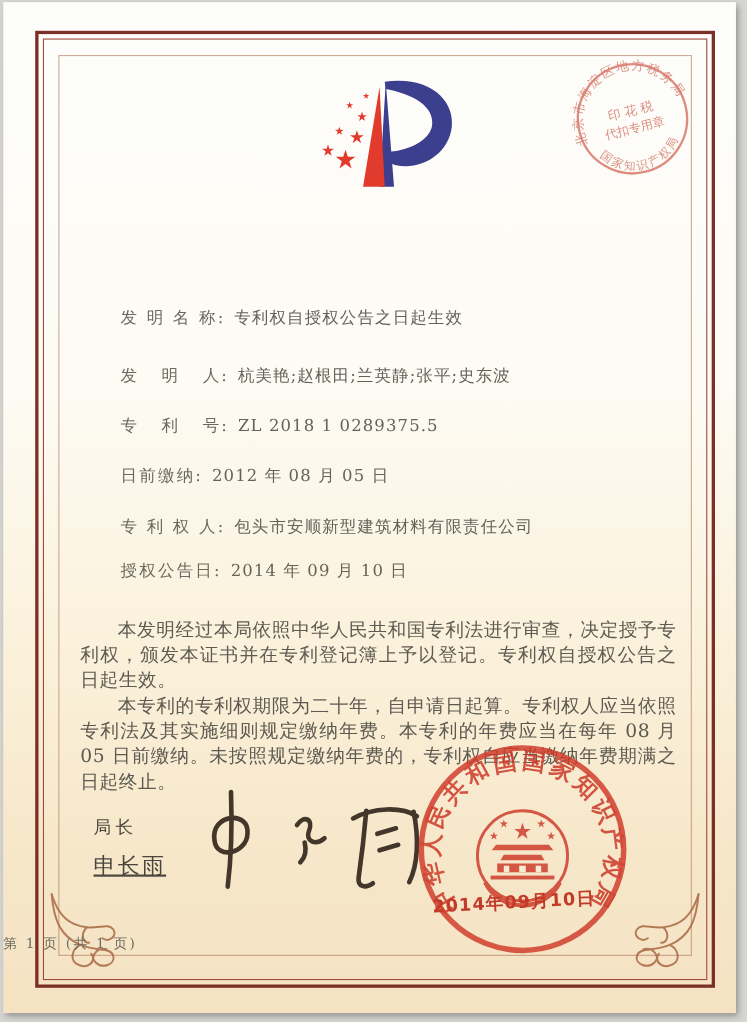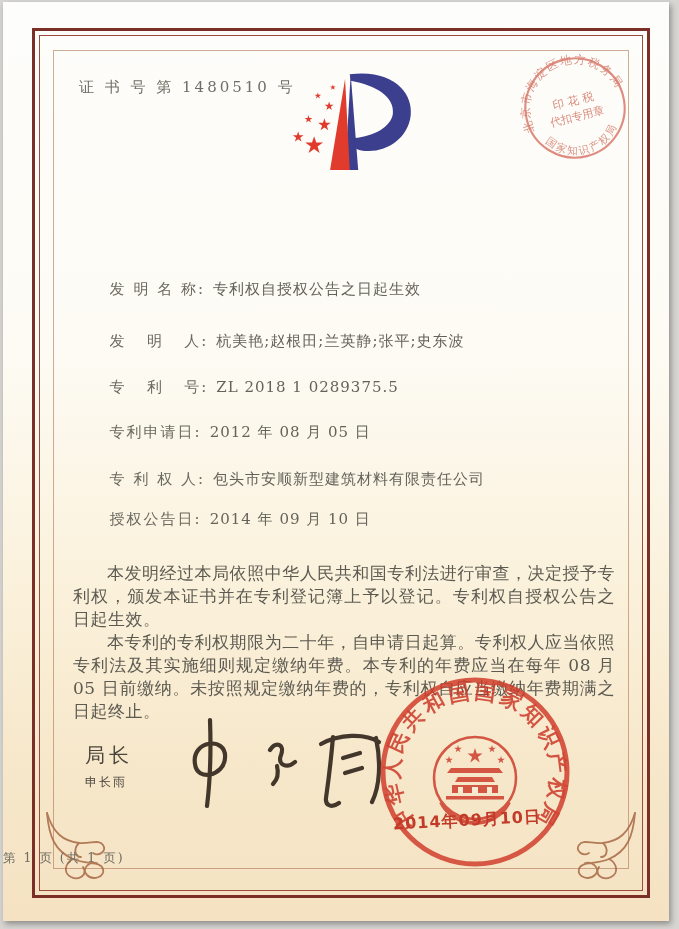--- a/index.html
+++ b/index.html
@@ -36,22 +36,22 @@
   .flabel{letter-spacing:2px;white-space:pre;}
   .fvalue{margin-left:8px;letter-spacing:1px;color:#64635a;}
   .r0{top:0px;} .r1{top:52px;} .r2{top:98px;} .r3{top:143px;} .r4{top:190px;} .r5{top:230px;}
 
   .paras{
     position:absolute;left:70px;top:531px;width:542px;
     font-size:17px;line-height:23px;color:#5c5a51;text-align:justify;margin-top:29px;
   }
   .paras p{margin:0;text-indent:2em;letter-spacing:.5px;}
 
-  .sig-title{position:absolute;left:82px;top:740px;font-size:20px;color:#4a463e;letter-spacing:4px;font-family:Liberation Mono, monospace;text-align:center;}
-  .sig-name{position:absolute;left:82px;top:772px;font-size:12px;color:#4a463e;letter-spacing:2px;font-family:"DejaVu Sans","Liberation Sans",sans-serif;}
+  .sig-title{position:absolute;left:82px;top:740px;font-size:16px;color:#4a463e;letter-spacing:4px;font-family:Liberation Mono, monospace;text-align:center;}
+  .sig-name{position:absolute;left:82px;top:772px;font-size:20px;color:#4a463e;letter-spacing:2px;font-family:"DejaVu Sans","Liberation Sans",sans-serif;text-decoration:underline;}
   .signature-svg{position:absolute;left:170px;top:706px;width:210px;height:104px;}
 
   .stamp{position:absolute;left:510px;top:44px;width:124px;height:124px;transform:rotate(-14deg);opacity:.85;}
   .seal{position:absolute;left:372px;top:670px;width:200px;height:200px;opacity:.92;}
   .seal-date{
     position:absolute;left:390px;top:808px;width:170px;
     font-size:16px;font-weight:700;color:#c23a28;letter-spacing:1px;
     transform:rotate(-3deg);font-family:"DejaVu Sans","Liberation Sans",sans-serif;
   }
   .footer{
@@ -80,21 +80,20 @@
   </svg>
   <svg class="flourish bl" viewBox="0 0 70 70">
     <g stroke="#a86844" fill="none" stroke-width="1.8" stroke-linecap="round">
       <path d="M66,2 C64,26 58,40 40,48 C26,54 12,50 10,58 C8,66 20,70 26,64 C32,58 24,50 16,52"></path>
       <path d="M40,48 C48,52 50,62 42,66 C34,70 25,64 30,56"></path>
       <path d="M66,2 C60,22 50,30 34,32 C22,33 14,28 10,34 C6,40 14,46 20,42"></path>
       <path d="M34,32 C40,38 38,46 32,46"></path>
     </g>
   </svg>
 
-  <div class="cert-no">证 书 号 第 1480510 号</div>
 
   <svg class="stamp" viewBox="0 0 140 140">
     <defs>
       <path id="stampTop" d="M 20,86 A 52,52 0 1 1 120,86" fill="none"></path>
       <path id="stampBottom" d="M 26,96 A 50,50 0 0 0 114,96" fill="none"></path>
     </defs>
     <circle cx="70" cy="70" r="56" fill="none" stroke="#cf5846" stroke-width="2.4" opacity=".8"></circle>
     <text font-size="13" fill="#cf6a58" letter-spacing="2" opacity=".85" font-family="'DejaVu Sans',sans-serif">
       <textPath href="#stampTop" startOffset="2">北京市海淀区地方税务局</textPath>
     </text>
@@ -131,21 +130,21 @@
     <div class="field-row r0">
       <span class="flabel">发 明 名 称:</span><span class="fvalue">专利权自授权公告之日起生效</span>
     </div>
     <div class="field-row r1">
       <span class="flabel">发   明   人:</span><span class="fvalue">杭美艳;赵根田;兰英静;张平;史东波</span>
     </div>
     <div class="field-row r2">
       <span class="flabel">专   利   号:</span><span class="fvalue">ZL 2018 1 0289375.5</span>
     </div>
     <div class="field-row r3">
-      <span class="flabel">专利申请日:</span><span class="fvalue">2012 年 08 月 05 日</span>
+      <span class="flabel">日前缴纳:</span><span class="fvalue">2012 年 08 月 05 日</span>
     </div>
     <div class="field-row r4">
       <span class="flabel">专 利 权 人:</span><span class="fvalue">包头市安顺新型建筑材料有限责任公司</span>
     </div>
     <div class="field-row r5">
       <span class="flabel">授权公告日:</span><span class="fvalue">2014 年 09 月 10 日</span>
     </div>
   </div>
 
   <div class="paras">

